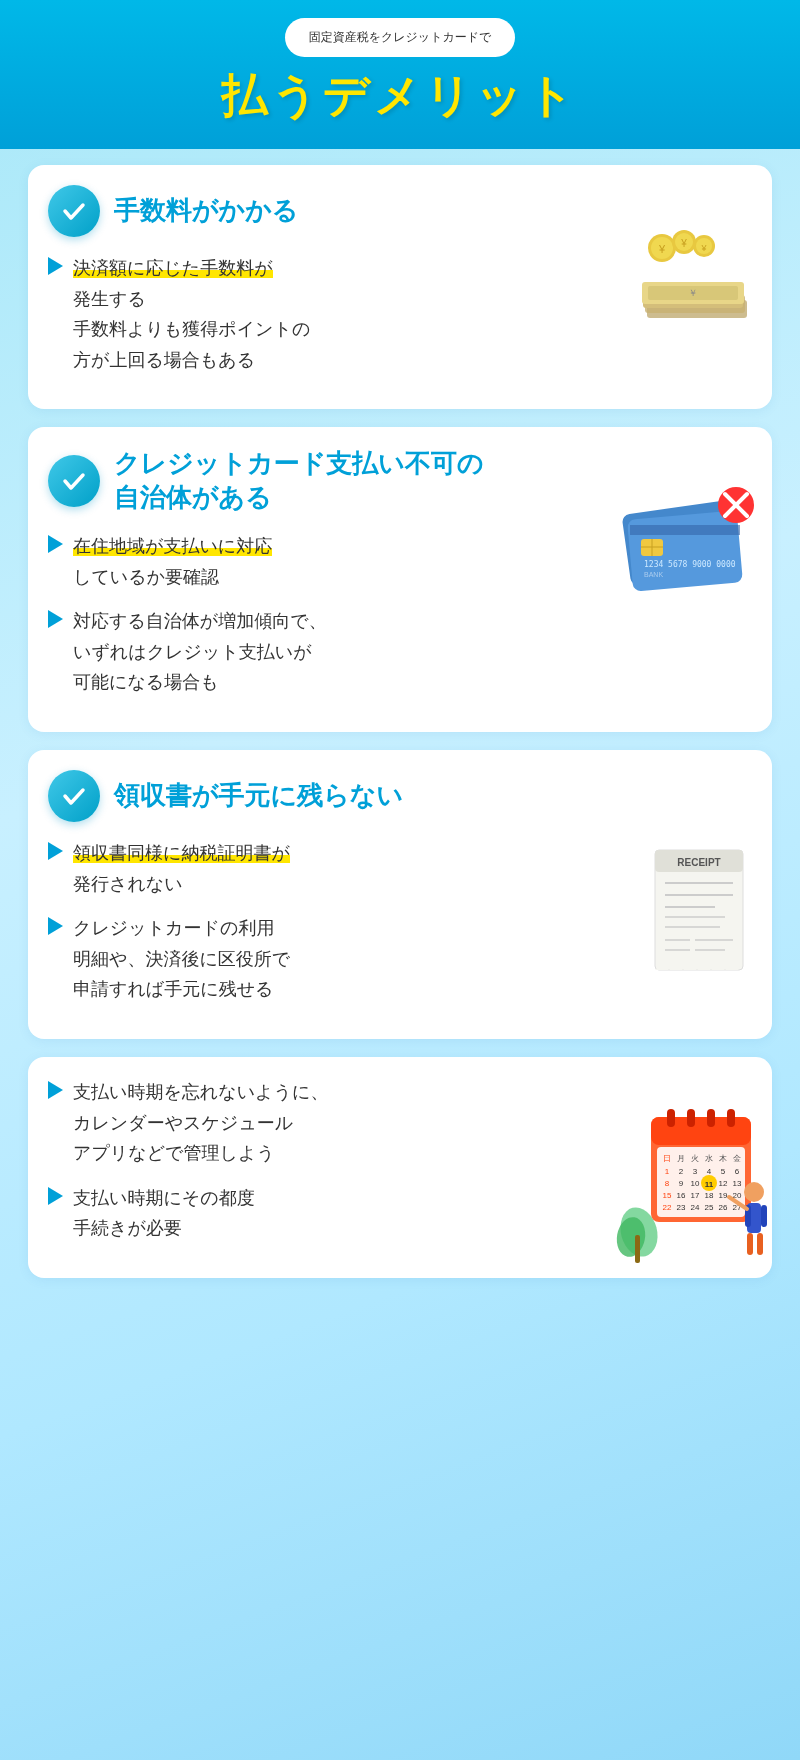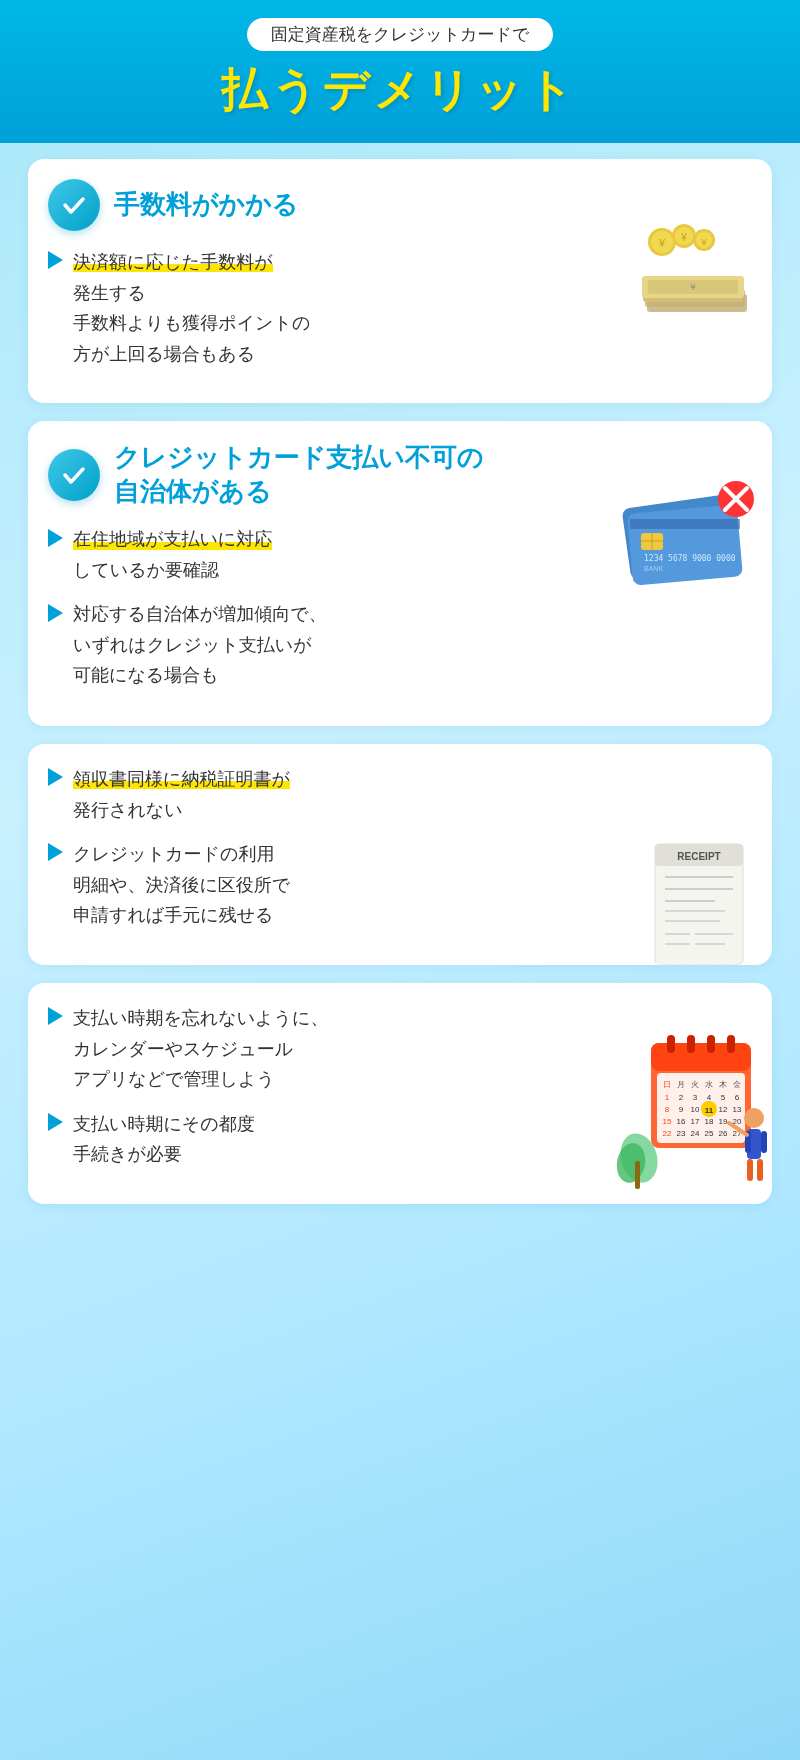--- a/index.html
+++ b/index.html
@@ -14,22 +14,22 @@
     .header {
       background: linear-gradient(180deg, #00b8e8 0%, #00a0d8 100%);
       padding: 18px 20px 22px;
       text-align: center;
       position: relative;
     }
     .header-subtitle {
       display: inline-block;
       background: white;
       border-radius: 20px;
-      padding: 5px 24px;
-      font-size: 17px;
+      padding: 11px 24px;
+      font-size: 12px;
       color: #333;
       margin-bottom: 8px;
       font-weight: 500;
     }
     .header-title {
       font-size: 46px;
       font-weight: 900;
       color: #FFE600;
       text-shadow: 2px 2px 4px rgba(0,0,0,0.15);
       letter-spacing: 4px;
@@ -127,21 +127,21 @@
       top: 95px;
     }
 
     .calendar-container {
       position: absolute;
       right: -2px;
       top: 30px;
     }
 
     .section-1-text { padding-right: 145px; }
-    .section-2-text { padding-right: 155px; font-family: Liberation Mono, monospace; }
+    .section-2-text { padding-right: 155px; }
     .section-3-text { padding-right: 130px; }
     .section-4-text { padding-right: 170px; }
   </style>
 </head>
 <body>
 
 <div class="header">
   <div class="header-subtitle">固定資産税をクレジットカードで</div>
   <div class="header-title">払うデメリット</div>
 </div>
@@ -239,20 +239,28 @@
         <text x="28" y="90" font-size="7" fill="#aaccee" font-family="sans-serif">BANK</text>
 
         <circle cx="120" cy="18" r="18" fill="#ff3333"></circle>
         <line x1="109" y1="7" x2="131" y2="29" stroke="white" stroke-width="4" stroke-linecap="round"></line>
         <line x1="131" y1="7" x2="109" y2="29" stroke="white" stroke-width="4" stroke-linecap="round"></line>
       </svg>
     </div>
   </div>
 
   <div class="section">
+    <div class="section-header">
+      <div class="check-circle">
+        <svg viewBox="0 0 28 28" fill="none">
+          <polyline points="5,14 11,21 23,8" stroke="white" stroke-width="3.5" stroke-linecap="round" stroke-linejoin="round"></polyline>
+        </svg>
+      </div>
+      <div class="section-title">領収書が手元に残らない</div>
+    </div>
     <div class="section-3-text">
       <div class="bullet-item">
         <div class="bullet-arrow"></div>
         <div class="bullet-text">
           <span class="underline-yellow">領収書同様に納税証明書が</span><br>
           発行されない
         </div>
       </div>
       <div class="bullet-item">
         <div class="bullet-arrow"></div>

